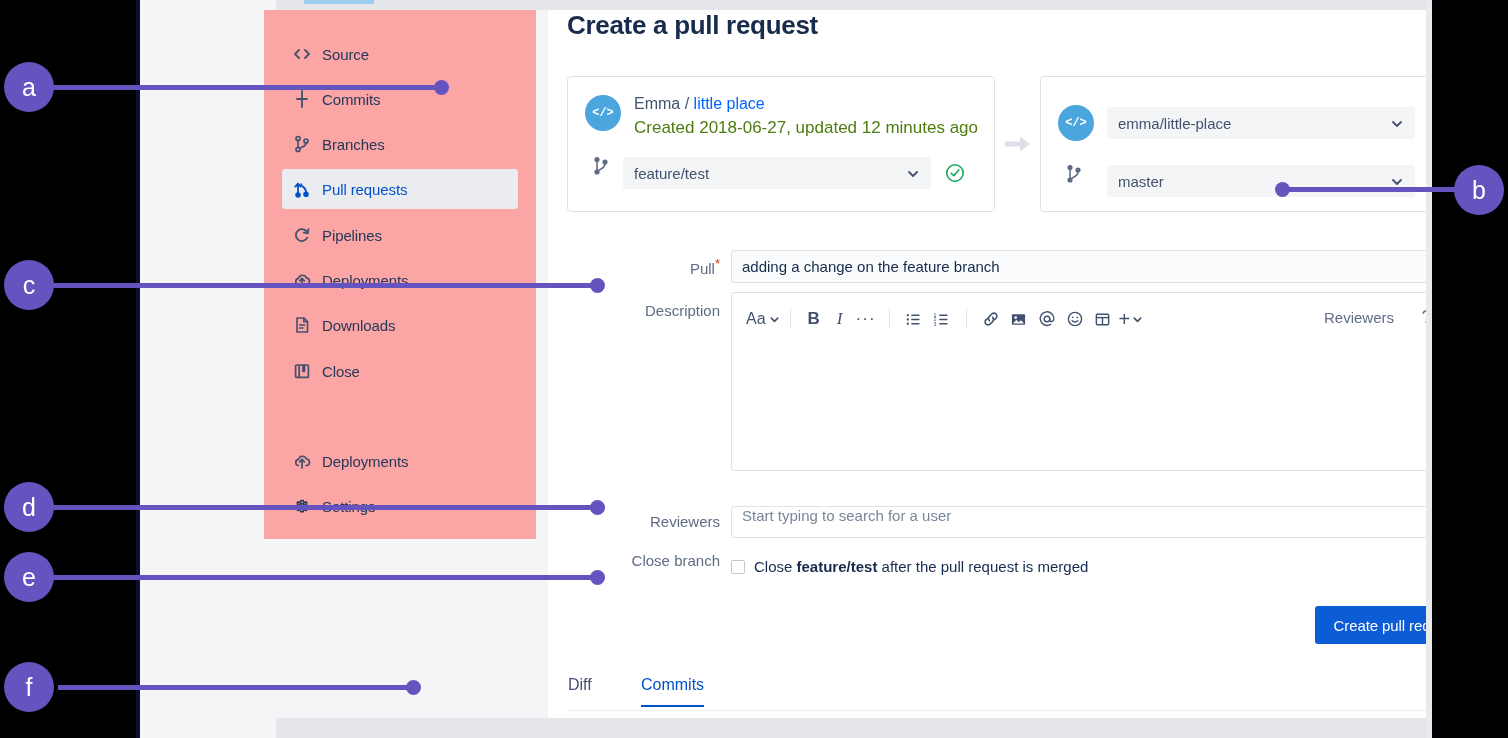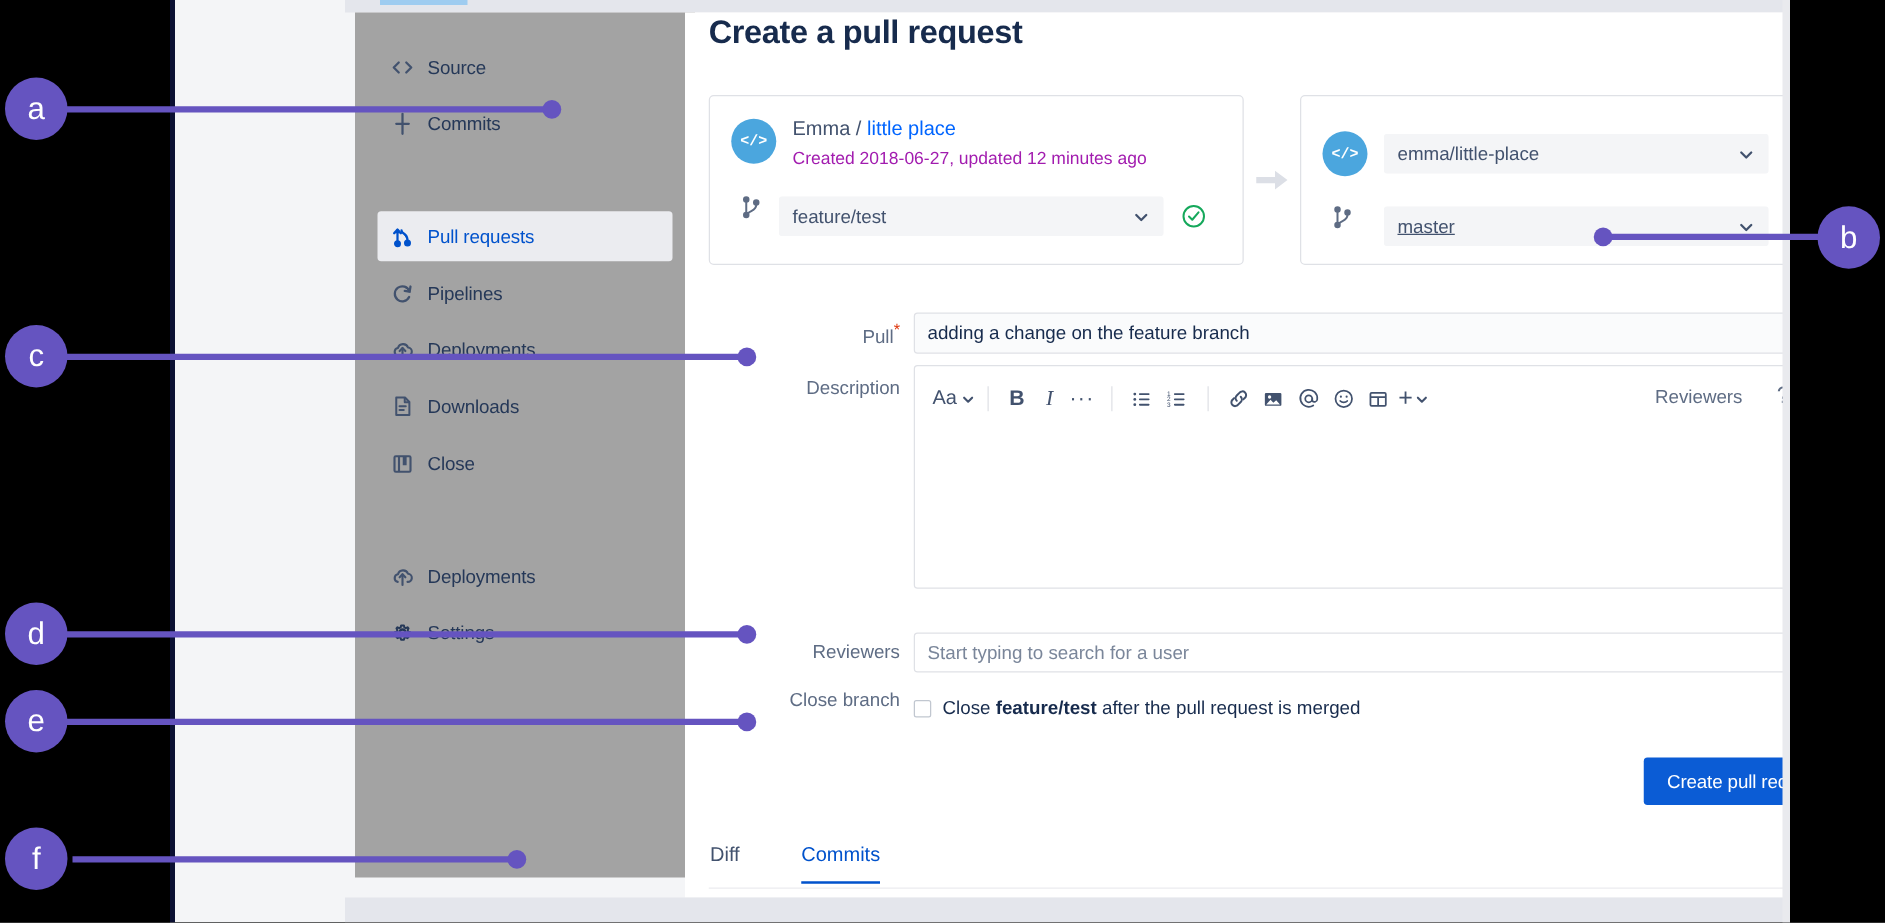--- a/index.html
+++ b/index.html
@@ -20,22 +20,22 @@
   .app-edge-left { position:absolute; left:136px; top:0; width:4px; height:738px; background:#0b1033; }
   .app-edge-right { position:absolute; left:1426px; top:0; width:6px; height:738px; background:#E9EAEE; }
   .app-bottom-strip { position:absolute; left:140px; top:718px; width:1292px; height:20px; background:#E4E6EC; }
 
   
   .top-sliver { position:absolute; left:140px; top:0; width:1292px; height:10px; background:#E4E6EC; }
   .top-blue { position:absolute; left:168px; top:0px; width:70px; height:4px; background:#9ECCF0; }
 
   
   .sidebar {
-    position: absolute; left: 148px; top: 10px; width: 272px; height: 692px;
-    background: #a3a3a3;
+    position: absolute; left: 128px; top: 10px; width: 272px; height: 529px;
+    background: #fca5a5;
   }
   .nav-item {
     position: absolute; left: 18px; width: 236px; height: 40px;
     display: flex; align-items: center; border-radius: 3px;
     padding-left: 10px;
   }
   .nav-item .ic { width: 30px; display:flex; align-items:center; justify-content:flex-start; }
   .nav-item .lbl { font-size: 15px; color: #253858; letter-spacing: -0.1px; }
   .nav-item.active { background: #EBECF0; }
   .nav-item.active .lbl { color: #0052CC; }
@@ -52,21 +52,21 @@
   .panel-dst { left:492px; top:66px; width:428px; height:136px; }
   .arrow-mid { position:absolute; left:455px; top:122px; width:30px; height:24px; }
 
   .avatar {
     position:absolute; width:36px; height:36px; border-radius:50%;
     background:#4BA6DE; color:#fff; display:flex; align-items:center; justify-content:center;
     font-size:12px; font-weight:600; font-family:"Liberation Mono", monospace;
   }
   .repo-line1 { position:absolute; font-size:16px; color:#42526E; }
   .repo-line1 a { color:#0065FF; text-decoration:none; }
-  .repo-line2 { position:absolute; font-size:14px; color:#a21caf; }
+  .repo-line2 { position:absolute; font-size:17px; color:#4d7c0f; }
 
   .branch-icon { position:absolute; width:20px; height:22px; }
   .select {
     position:absolute; height:32px; background:#F4F5F7; border:1px solid transparent;
     border-radius:3px; display:flex; align-items:center; padding:0 10px;
     font-size:15px; color:#42526E;
   }
   .select .caret { position:absolute; right:10px; top:9px; }
   .check-ok { position:absolute; width:20px; height:20px; }
 
@@ -88,21 +88,21 @@
     display:flex; align-items:center; padding-left:14px; gap:0px; }
   .tb { display:flex; align-items:center; justify-content:center; height:30px;
     color:#42526E; font-size:16px; }
   .tb-sep { width:1px; height:20px; background:#DFE1E6; margin:0 10px; }
   .tb-feedback { position:absolute; right:72px; top:16px; font-size:15px; color:#5E6C84; }
   .tb-help { position:absolute; right:34px; top:13px; font-size:19px; color:#5E6C84; }
 
   .rev-input {
     position:absolute; left:183px; top:496px; width:736px; height:32px;
     background:#fff; border:1px solid #DFE1E6; border-radius:3px;
-    display:flex; align-items:center; padding:0 10px; font-size:15px; color:#7A869A;
+    display:flex; align-items:flex-start; padding:0 10px; font-size:15px; color:#7A869A;
   }
 
   .cb-row { position:absolute; left:183px; top:548px; display:flex; align-items:center; gap:9px; }
   .checkbox { width:14px; height:14px; border:1.5px solid #C1C7D0; border-radius:2px; background:#fff; }
   .cb-text { font-size:15px; color:#172B4D; }
   .cb-text b { font-weight:700; }
 
   .create-btn {
     position:absolute; left:767px; top:596px; width:162px; height:38px;
     background:#0B5CD5; color:#fff; border-radius:3px;
@@ -149,20 +149,32 @@
       <div class="nav-item" style="top:69px">
         <span class="ic">
           <svg width="20" height="20" viewBox="0 0 20 20" fill="none" stroke="#42526E" stroke-width="1.8" stroke-linecap="round">
               <line x1="10" y1="2" x2="10" y2="18"></line>
               <line x1="5" y1="10" x2="15" y2="10"></line>
             </svg>
         </span>
         <span class="lbl">Commits</span>
       </div>
 
+      <div class="nav-item" style="top:114px">
+        <span class="ic">
+          <svg width="20" height="20" viewBox="0 0 20 20" fill="none" stroke="#42526E" stroke-width="1.7" stroke-linecap="round">
+              <circle cx="6" cy="4.5" r="2"></circle>
+              <circle cx="6" cy="15.5" r="2"></circle>
+              <circle cx="14" cy="7" r="2"></circle>
+              <path d="M6 6.5 L6 13.5"></path>
+              <path d="M14 9 C14 13 10 12.5 7.6 14.3"></path>
+            </svg>
+        </span>
+        <span class="lbl">Branches</span>
+      </div>
 
       <div class="nav-item active" style="top:159px">
         <span class="ic">
           <svg width="20" height="20" viewBox="0 0 20 20" fill="none" stroke="#0052CC" stroke-width="1.8" stroke-linecap="round" stroke-linejoin="round">
               <path d="M6 16 L6 5"></path>
               <polyline points="3.3,7.6 6,4.6 8.7,7.6"></polyline>
               <circle cx="6" cy="16" r="1.9"></circle>
               <circle cx="14" cy="15.3" r="1.9"></circle>
               <path d="M14 13.4 C14 7 9.2 8.6 9.2 5.2"></path>
             </svg>
@@ -298,21 +310,21 @@
 
         <span class="branch-icon" style="left:23px; top:86px;">
           <svg width="20" height="22" viewBox="0 0 20 22" fill="none" stroke="#5E6C84" stroke-width="1.6" stroke-linecap="round">
               <circle cx="6" cy="4.5" r="1.8" fill="#5E6C84"></circle>
               <circle cx="6" cy="17" r="1.8" fill="#5E6C84"></circle>
               <circle cx="14" cy="7" r="1.8" fill="#5E6C84"></circle>
               <path d="M6 6.3 L6 15.2"></path>
               <path d="M14 8.8 C14 13.5 9.6 13.4 7.4 15.6"></path>
             </svg>
         </span>
-        <div class="select" style="left:66px; top:88px; width:308px;text-decoration:underline;">
+        <div class="select" style="left:66px; top:88px; width:308px;">
           <span>master</span>
           <span class="caret">
             <svg width="14" height="14" viewBox="0 0 14 14" fill="none" stroke="#42526E" stroke-width="1.8" stroke-linecap="round" stroke-linejoin="round">
                 <polyline points="3,5 7,9 11,5"></polyline>
               </svg>
           </span>
         </div>
         <span class="check-ok" style="left:388px; top:94px;">
           <svg width="20" height="20" viewBox="0 0 20 20" fill="none" stroke="#15A85B" stroke-width="1.6">
               <circle cx="10" cy="10" r="8.2"></circle>

